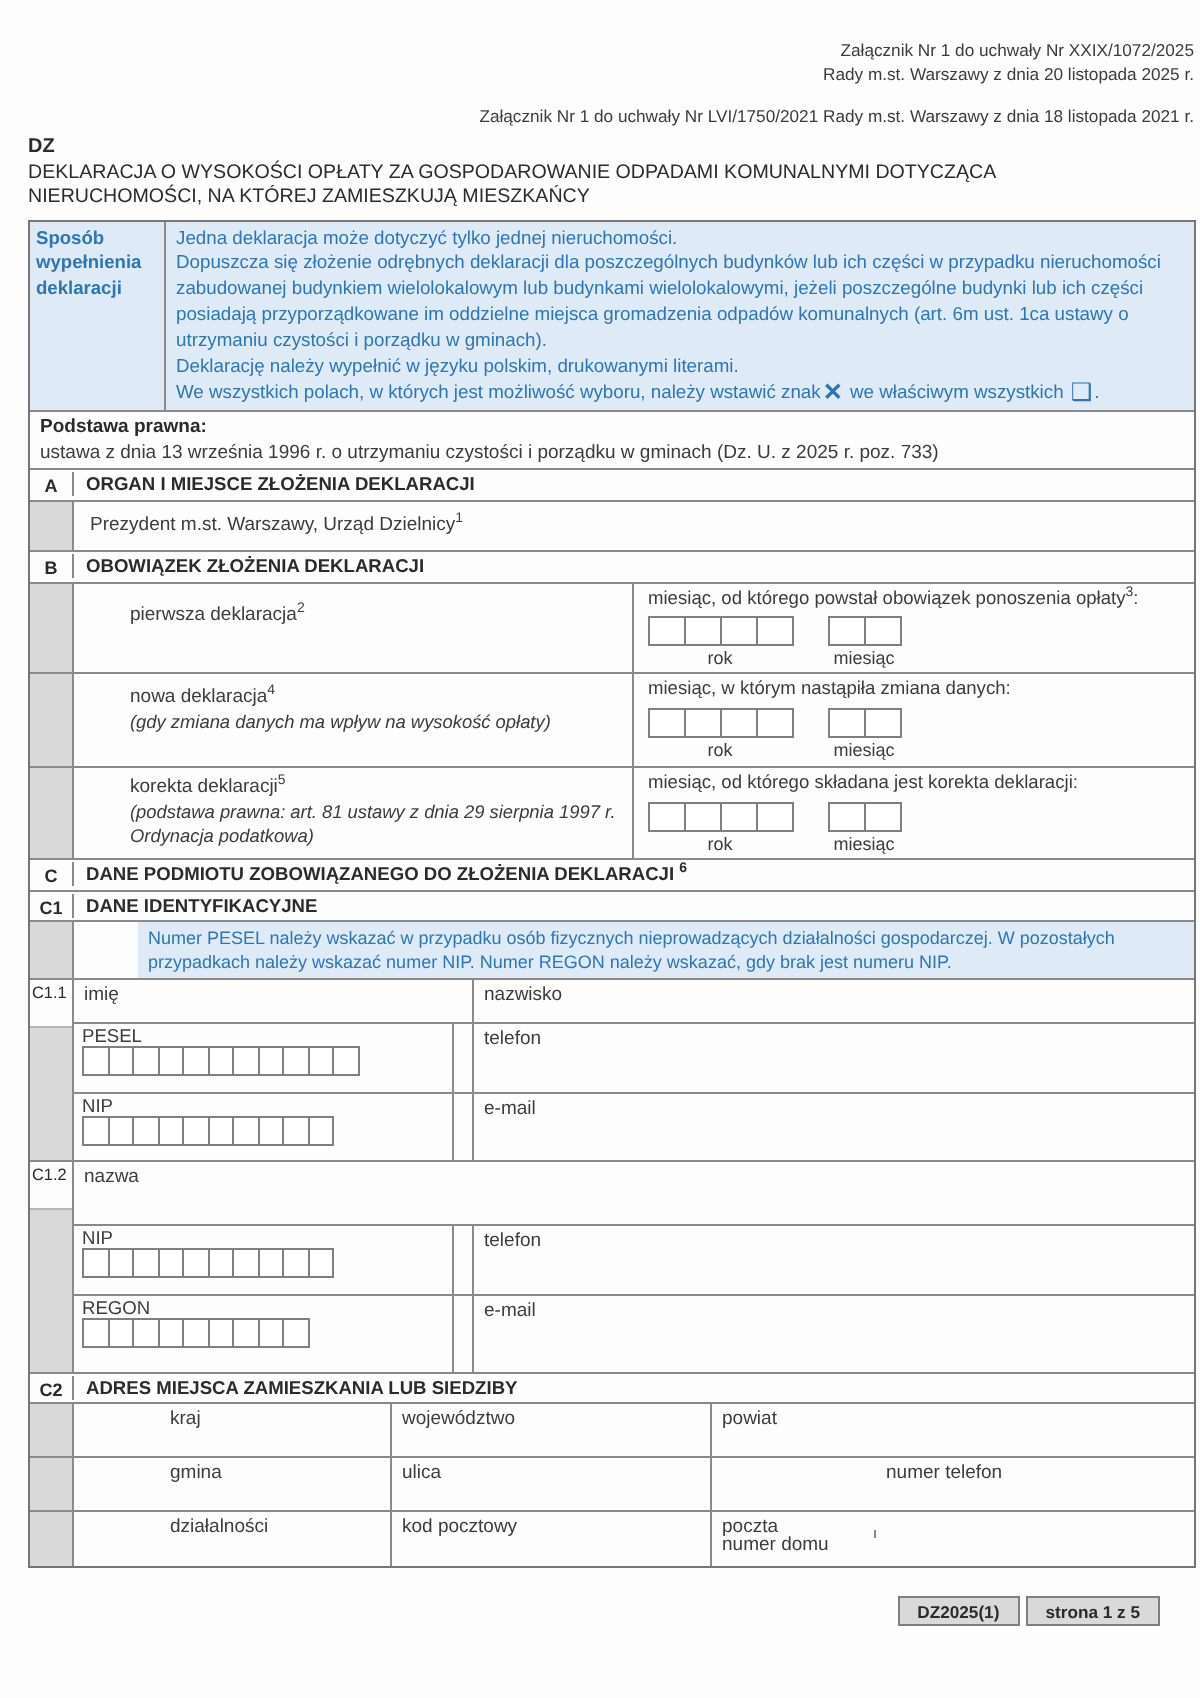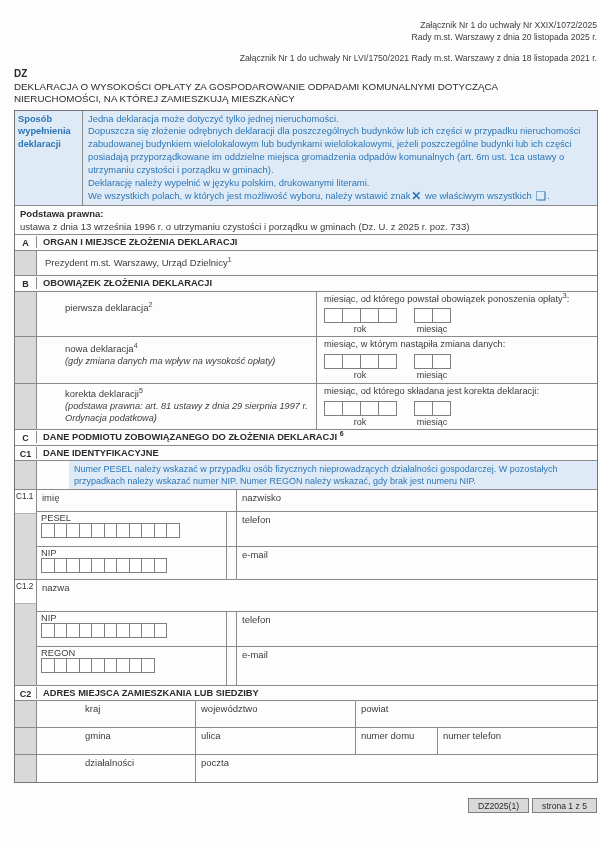--- a/index.html
+++ b/index.html
@@ -68,25 +68,25 @@
   .vline { position: absolute; top: 0; bottom: 0; left: 189px; width: 0; border-right: 1px solid #8a8a8a; }
   .numcell { padding: 1px 0 2px 4px; }
   .numcell .nlabel { font-size: 9.3px; }
 
   
   .c2cell { border-right: 1px solid #8a8a8a; padding: 2px 5px; font-size: 9.5px; }
   .c2cell:last-child { border-right: none; }
   .w159 { width: 159px; flex: 0 0 159px; padding-left: 48px; }
   .w160 { width: 160px; flex: 0 0 160px; }
   .w243 { flex: 1; }
-  .w82 { width: 82px; flex: 0 0 82px; }
+  .w82 { width: 82px; flex: 0 0 82px; margin-top: 36px; }
   .w161 { flex: 1; }
   .h28 { height: 27px; }
 
-  .footer { position: absolute; top: 798px; right: 3px; display: flex; gap: 3px; }
+  .footer { position: absolute; top: 798px; right: 20px; display: flex; gap: 3px; font-weight: bold; }
   .fbox { background: #D9D9D9; border: 1px solid #7f7f7f; font-size: 8.6px; padding: 1px 9px; height: 15px; display: flex; align-items: center; color:#2b2b2b; }
 
   sup { font-size: 7px; vertical-align: super; line-height: 0; }
   .h22 { min-height: 22px; }
   .h35 { min-height: 35px; }
   .h32 { min-height: 32px; }
   .h38 { min-height: 38px; }
   .h25 { min-height: 25px; }
   .h41 { min-height: 41px; }
   .h47 { min-height: 47px; }
@@ -351,20 +351,21 @@
     <div class="row h28">
       <div class="idcol gray"></div>
       <div class="c2cell w159"><span>gmina</span></div>
       <div class="c2cell w160"><span>ulica</span></div>
       <div class="c2cell w82"><span>numer domu</span></div>
       <div class="c2cell w161"><span>numer telefon</span></div>
     </div>
     <div class="row h28">
       <div class="idcol gray"></div>
       <div class="c2cell w159"><span>działalności</span></div>
+      <div class="c2cell w160"><span>kod pocztowy</span></div>
       <div class="c2cell w243"><span>poczta</span></div>
     </div>
 
   </div>
 
   <div class="footer">
     <div class="fbox">DZ2025(1)</div>
     <div class="fbox">strona 1 z 5</div>
   </div>
 

